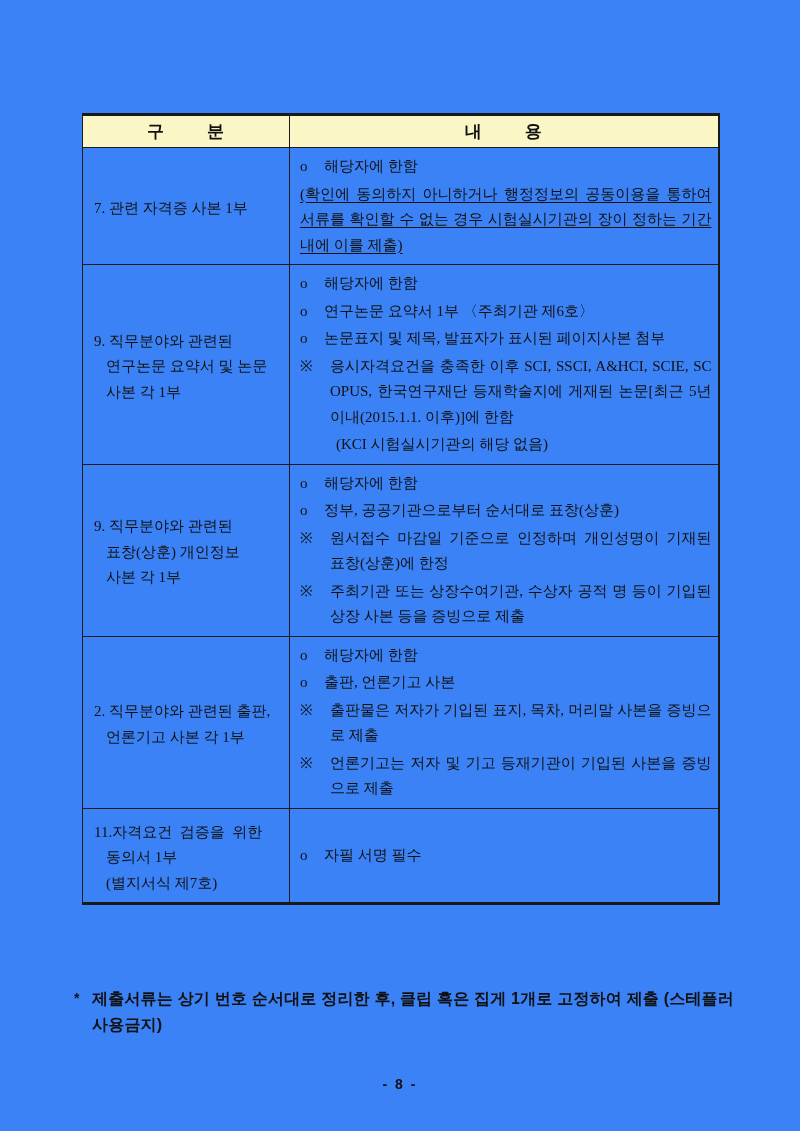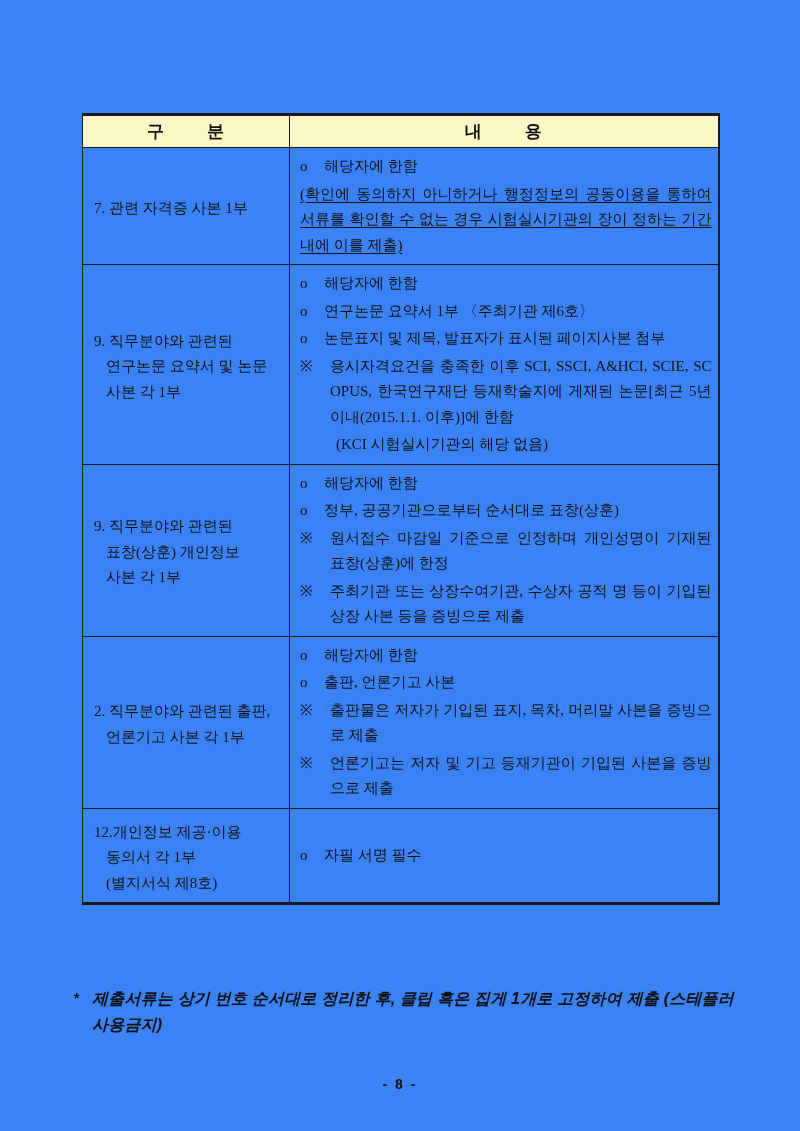--- a/index.html
+++ b/index.html
@@ -57,21 +57,21 @@
   .item.plain .itext{word-break:break-all;}
 
   .footnote{
     position:absolute;left:74px;top:986px;width:662px;
     display:flex;align-items:flex-start;
     font-family:"Liberation Sans","DejaVu Sans",sans-serif;
     font-weight:bold;font-size:16px;line-height:1.65;
     letter-spacing:0.2px;
   }
   .fn-marker{flex:0 0 18px;font-size:14px;padding-top:1px;}
-  .fn-text{flex:1 1 auto;word-break:keep-all;font-style:italic;}
+  .fn-text{flex:1 1 auto;word-break:keep-all;}
 
   .page-number{
     position:absolute;left:0;top:1076px;width:800px;
     text-align:center;
     font-family:"Liberation Sans","DejaVu Sans",sans-serif;
     font-weight:bold;font-size:14px;letter-spacing:2px;
   }
 </style>
 </head>
 <body>
@@ -176,23 +176,23 @@
               <span class="itext">출판물은 저자가 기입된 표지, 목차, 머리말 사본을 증빙으로 제출</span>
             </div>
             <div class="item note">
               <span class="bullet">※</span>
               <span class="itext">언론기고는 저자 및 기고 등재기관이 기입된 사본을 증빙으로 제출</span>
             </div>
           </td>
         </tr>
         <tr>
           <td class="cat-cell">
-            <div class="cat-line">12.개인정보 제공·이용</div>
-            <div class="cat-line cont">동의서 각 1부</div>
-            <div class="cat-line cont">(별지서식 제8호)</div>
+            <div class="cat-line">11.자격요건  검증을  위한</div>
+            <div class="cat-line cont">동의서 1부</div>
+            <div class="cat-line cont">(별지서식 제7호)</div>
           </td>
           <td class="content-cell">
             <div class="item">
               <span class="bullet">o</span>
               <span class="itext">자필 서명 필수</span>
             </div>
           </td>
         </tr>
       </tbody>
   </table>

